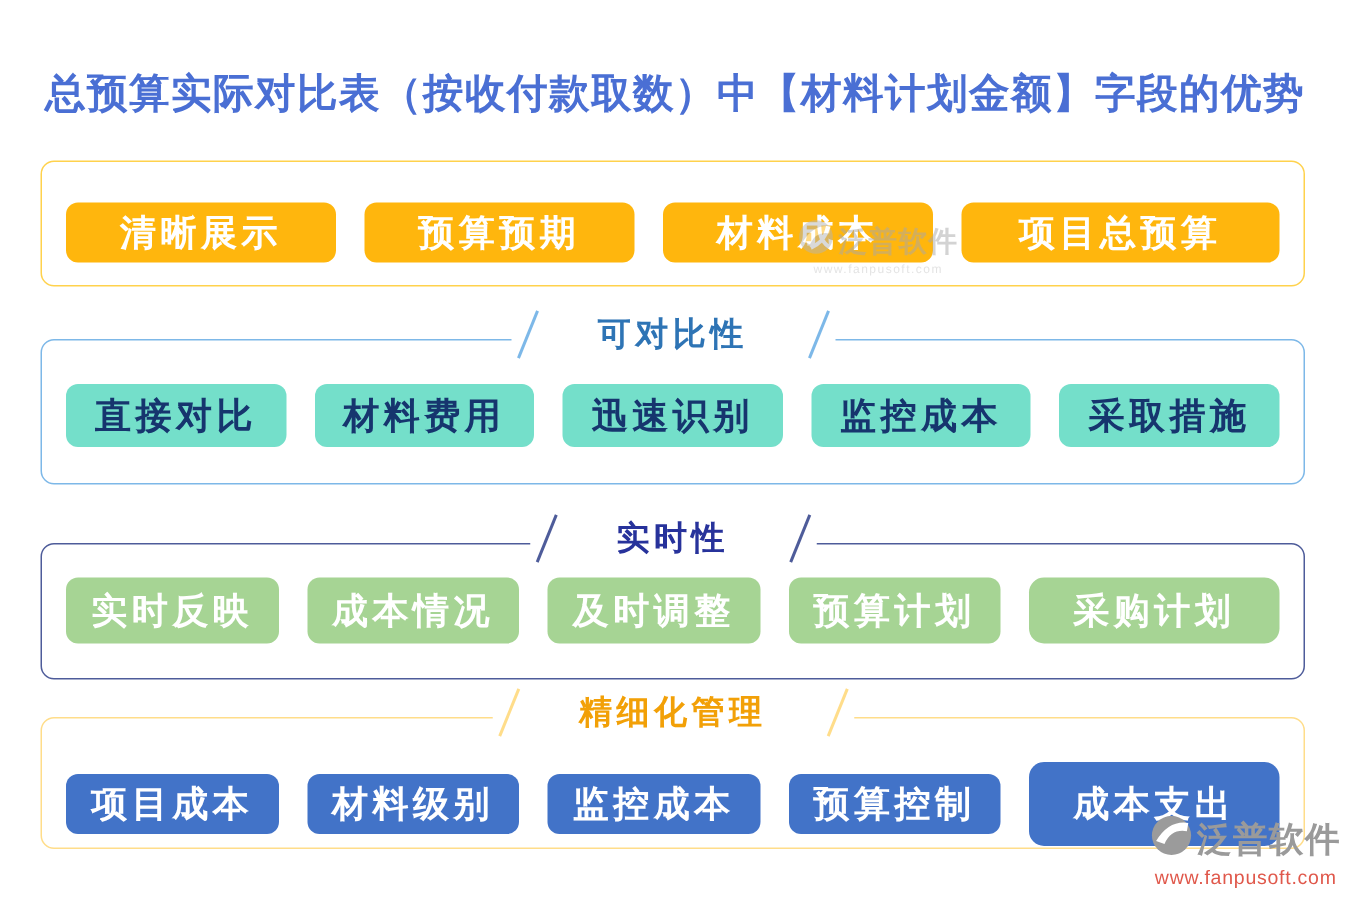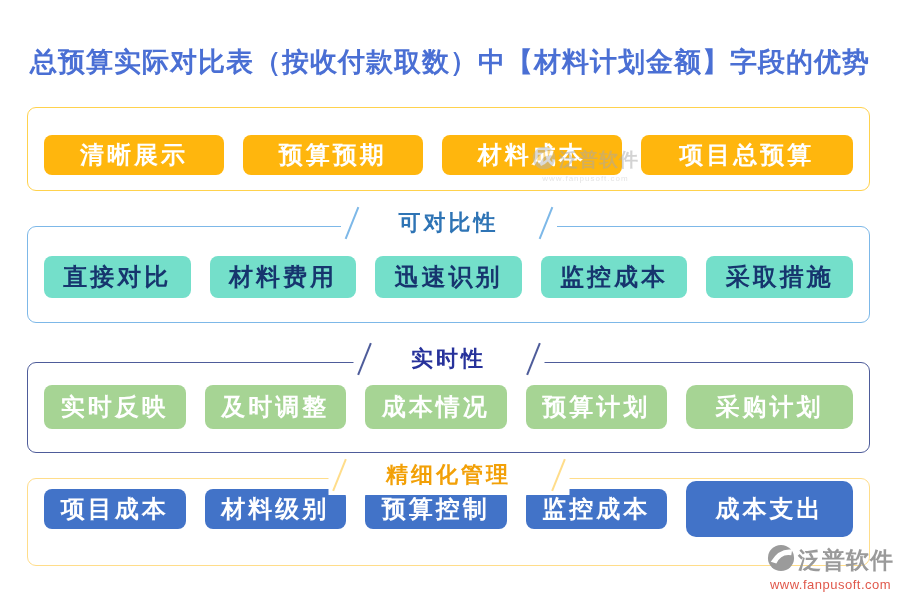--- a/index.html
+++ b/index.html
@@ -31,21 +31,21 @@
     letter-spacing:3px; white-space:nowrap;
   }
 
   .btn-row {
     position:absolute; left:16px; right:16px;
     display:flex; align-items:center; gap:19px;
   }
   #panel-0 .btn-row { top:27px; }
   #panel-1 .btn-row { top:29px;align-items:center; }
   #panel-2 .btn-row { top:16px; height:56px; }
-  #panel-3 .btn-row { top:2px; height:56px; }
+  #panel-3 .btn-row { top:29px; height:56px; }
 
   .tag {
     flex:1; height:40px; border-radius:8px;
     display:flex; align-items:center; justify-content:center;
     background:var(--btn-bg); color:var(--btn-fg);
     font-size:24px; font-weight:bold; letter-spacing:3px; white-space:nowrap;
   }
   #panel-1 .tag { height:42px; }
   #panel-2 .tag { height:44px; }
   .tag.wide  { flex:1.18; }
@@ -98,38 +98,38 @@
 </section>
 
 <section class="panel" id="panel-2" style="--bc: #4e5c9a; --hc: #27329b; --btn-bg: #a6d494; --btn-fg: #ffffff;">
   <div class="panel-head">
     <span class="slash"></span>
     <span class="head-label">实时性</span>
     <span class="slash"></span>
   </div>
   <div class="btn-row">
     <div class="tag short">实时反映</div>
+    <div class="tag">成本情况</div>
     <div class="tag">及时调整</div>
-    <div class="tag">成本情况</div>
     <div class="tag">预算计划</div>
     <div class="tag wide tall">采购计划</div>
   </div>
 </section>
 
 <section class="panel" id="panel-3" style="--bc: #ffdd8a; --hc: #f2a007; --btn-bg: #4273c8; --btn-fg: #ffffff;">
   <div class="panel-head">
     <span class="slash"></span>
     <span class="head-label">精细化管理</span>
     <span class="slash"></span>
   </div>
   <div class="btn-row">
     <div class="tag">项目成本</div>
     <div class="tag">材料级别</div>
+    <div class="tag">监控成本</div>
     <div class="tag">预算控制</div>
-    <div class="tag">监控成本</div>
     <div class="tag wide tall">成本支出</div>
   </div>
 </section>
 
 <div class="watermark">
   <div class="wm-row">
     <span>
       <svg width="24" height="24" viewBox="0 0 30 30">
         <circle cx="15" cy="15" r="14" fill="#b5b5b5"></circle>
         <path d="M4 19 Q13 4 27 6 L26 12 Q15 10 10 21 Z" fill="#ffffff"></path>

